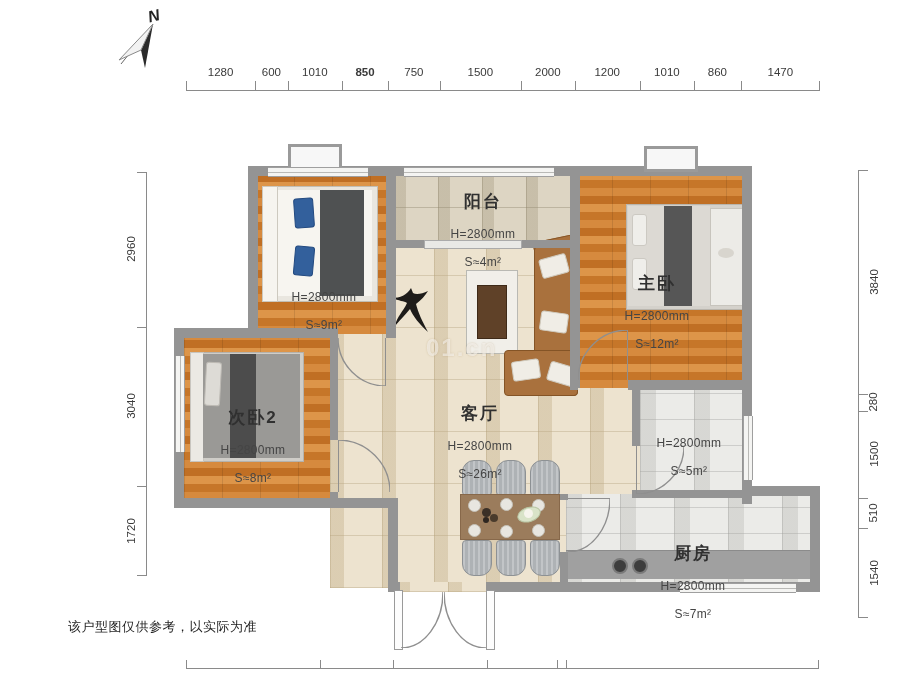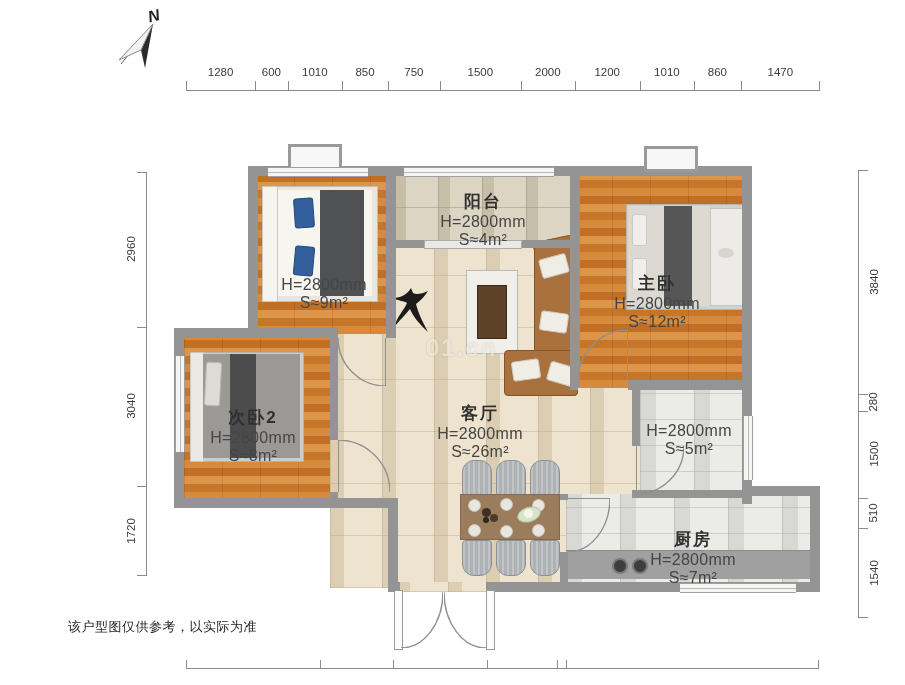--- a/index.html
+++ b/index.html
@@ -48,21 +48,21 @@
   .pillow{background:#f0ede6;border:1px solid #cfcabe;border-radius:3px;z-index:12;}
   .chair{background-color:#aeb2b5;border:1px solid #8d9194;z-index:10;
     background-image:repeating-linear-gradient(90deg, rgba(255,255,255,0.25) 0 2px, transparent 2px 5px);}
   .chair.top{border-radius:12px 12px 4px 4px;}
   .chair.bot{border-radius:4px 4px 12px 12px;}
   .speck{background-image:repeating-linear-gradient(45deg, rgba(255,255,255,0.14) 0 2px, transparent 2px 5px);}
 
   
   .room-label{position:absolute;text-align:center;z-index:30;color:#303030;}
   .rname{font-size:17px;font-weight:700;letter-spacing:2px;}
-  .rsub{font-size:16px;color:#454545;margin-top:0;letter-spacing:0.3px;}
+  .rsub{font-size:12px;color:#454545;margin-top:14px;letter-spacing:0.3px;}
 
   
   .ruler{position:absolute;display:flex;z-index:40;}
   .ruler .seg{position:relative;}
   #dim-top{left:186px;top:62px;width:634px;height:28px;border-bottom:1px solid #8a8a8a;}
   #dim-top .seg::before{content:'';position:absolute;left:0;bottom:0;width:1px;height:9px;background:#8a8a8a;}
   #dim-top::after{content:'';position:absolute;right:0;bottom:0;width:1px;height:9px;background:#8a8a8a;}
   #dim-top .dlbl{position:absolute;left:0;right:0;bottom:12px;text-align:center;
      font-size:11.5px;color:#3a3a3a;white-space:nowrap;}
   #dim-left{left:126px;top:172px;width:20px;height:404px;flex-direction:column;border-right:1px solid #8a8a8a;}
@@ -97,21 +97,21 @@
   <div id="dim-top" class="ruler">
       <div class="seg" style="flex-grow: 1280;">
         <span class="dlbl">1280</span>
       </div>
       <div class="seg" style="flex-grow: 600;">
         <span class="dlbl">600</span>
       </div>
       <div class="seg" style="flex-grow: 1010;">
         <span class="dlbl">1010</span>
       </div>
-      <div class="seg" style="flex-grow: 850;">
+      <div class="seg" style="flex-grow: 850; font-weight: bold;">
         <span class="dlbl">850</span>
       </div>
       <div class="seg" style="flex-grow: 960;">
         <span class="dlbl">750</span>
       </div>
       <div class="seg" style="flex-grow: 1500;">
         <span class="dlbl">1500</span>
       </div>
       <div class="seg" style="flex-grow: 1000;">
         <span class="dlbl">2000</span>
@@ -328,21 +328,21 @@
   </div>
   <div class="room-label" style="left:412px;top:402px;width:136px;">
     <div class="rname">客厅</div>
     <div class="rsub">H=2800mm</div>
     <div class="rsub">S≈26m²</div>
   </div>
   <div class="room-label" style="left:630px;top:422px;width:118px;">
     <div class="rsub">H=2800mm</div>
     <div class="rsub">S≈5m²</div>
   </div>
-  <div class="room-label" style="left:634px;top:528px;width:118px;">
+  <div class="room-label" style="left:634px;top:542px;width:118px;">
     <div class="rname">厨房</div>
     <div class="rsub">H=2800mm</div>
     <div class="rsub">S≈7m²</div>
   </div>
 
   <div id="watermark">01.cn</div>
   <div id="disclaimer">该户型图仅供参考，以实际为准</div>
 
 </div>
 

